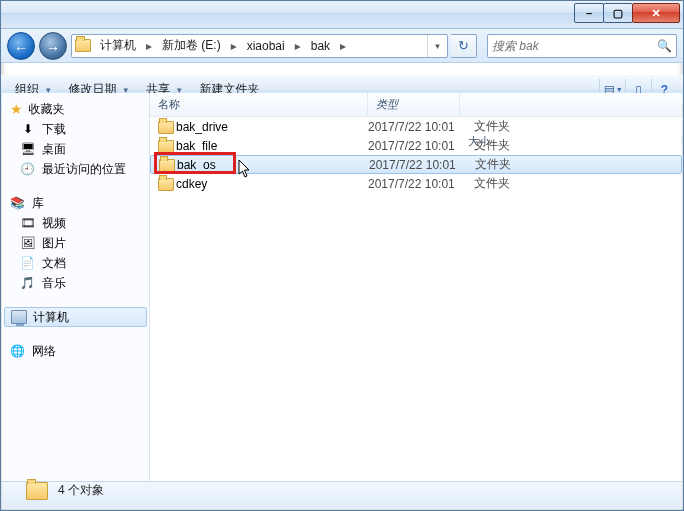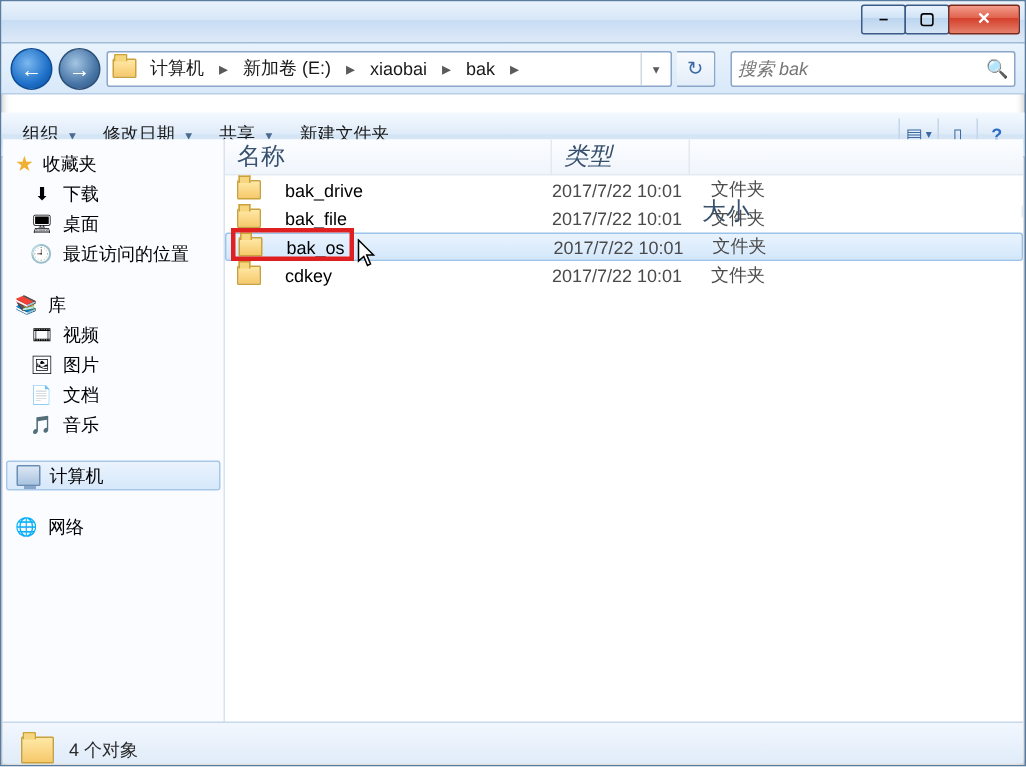--- a/index.html
+++ b/index.html
@@ -46,38 +46,38 @@
   .tree-item { display:flex; align-items:center; gap:6px; padding:2px 4px 2px 18px; height:20px; white-space:nowrap; }
   .tree-item.root { padding-left:8px; font-weight:normal; }
   .tree-item.selected { background:linear-gradient(#eaf3fd,#d6e8fb); border:1px solid #a8c8ea; border-radius:2px; margin:0 2px; padding-left:6px;}
   .star-ico { color:#f0b030; font-size:14px;}
   .dl-ico,.desk-ico,.recent-ico,.lib-ico,.vid-ico,.pic-ico,.doc-ico,.mus-ico,.net-ico { width:16px; height:16px; display:inline-flex; align-items:center; justify-content:center; font-size:12px;}
   .comp-ico { width:16px; height:14px; background:linear-gradient(#dce7f3,#a9c3e0); border:1px solid #6a8db4; border-radius:1px; position:relative; }
   .comp-ico::after { content:""; position:absolute; bottom:-3px; left:4px; width:8px; height:2px; background:#8aa6c8; }
 
   
   .list { flex:1; position:relative; }
-  .cols { height:24px; border-bottom:1px solid #e3e9f1; display:flex; font-size:16px; color:#37506e; background:linear-gradient(#fcfdff,#f0f5fc);}
+  .cols { height:24px; border-bottom:1px solid #e3e9f1; display:flex; font-size:11px; color:#37506e; background:linear-gradient(#fcfdff,#f0f5fc);}
   .col { border-right:1px solid #e3e9f1; padding:4px 8px; display:flex; align-items:center; }
   .c-name { width:218px; } .c-date { width:106px;} .c-type{ width:92px;font-style:italic;} .c-size{ flex:1;margin-top:44px;}
   .rows { position:absolute; top:24px; left:0; right:0; bottom:0; }
   .row { height:19px; display:flex; align-items:center; font-size:12px; padding-left:8px; }
-  .row .cell-name { width:210px; display:flex; align-items:flex-start; gap:16px;}
+  .row .cell-name { width:210px; display:flex; align-items:flex-end; gap:2px;}
   .row .cell-date { width:106px; color:#4a4a4a;}
   .row .cell-type { width:92px; color:#4a4a4a;}
   .row.sel { background:linear-gradient(#e9f3fe,#d3e7fb); border:1px solid #9cc4ea; border-radius:2px; }
   .folder-small { width:16px; height:13px; background:linear-gradient(#ffe8a6,#f6c96b); border:1px solid #caa23b; border-radius:1px; position:relative; flex-shrink:0;}
   .folder-small::before{ content:""; position:absolute; top:-4px; left:0; width:6px; height:4px; background:#f6d67e; border:1px solid #caa23b; border-bottom:none; }
 
   .highlight-box { position:absolute; border:3px solid #e02020; pointer-events:none; }
   .cursor-arrow { position:absolute; width:14px; height:20px; pointer-events:none; }
   .cursor-arrow svg{ width:100%; height:100%;}
 
   
-  .status { position:absolute; left:1px; right:1px; bottom:1px; height:28px; background:linear-gradient(#f2f7fe,#e0ecf9); border-top:1px solid #c6d8ec; display:flex; align-items:flex-end; font-size:12px; padding-left:12px; gap:10px; color:#2a2a2a;}
+  .status { position:absolute; left:1px; right:1px; bottom:1px; height:28px; background:linear-gradient(#f2f7fe,#e0ecf9); border-top:1px solid #c6d8ec; display:flex; align-items:flex-start; font-size:12px; padding-left:24px; gap:10px; color:#2a2a2a;}
   .status .folder-ico { width:22px; height:18px; }
 </style>
 </head>
 <body>
 
 <div class="window">
 
   <div class="titlebar">
     <div class="win-btns">
       <div class="win-btn win-min">

